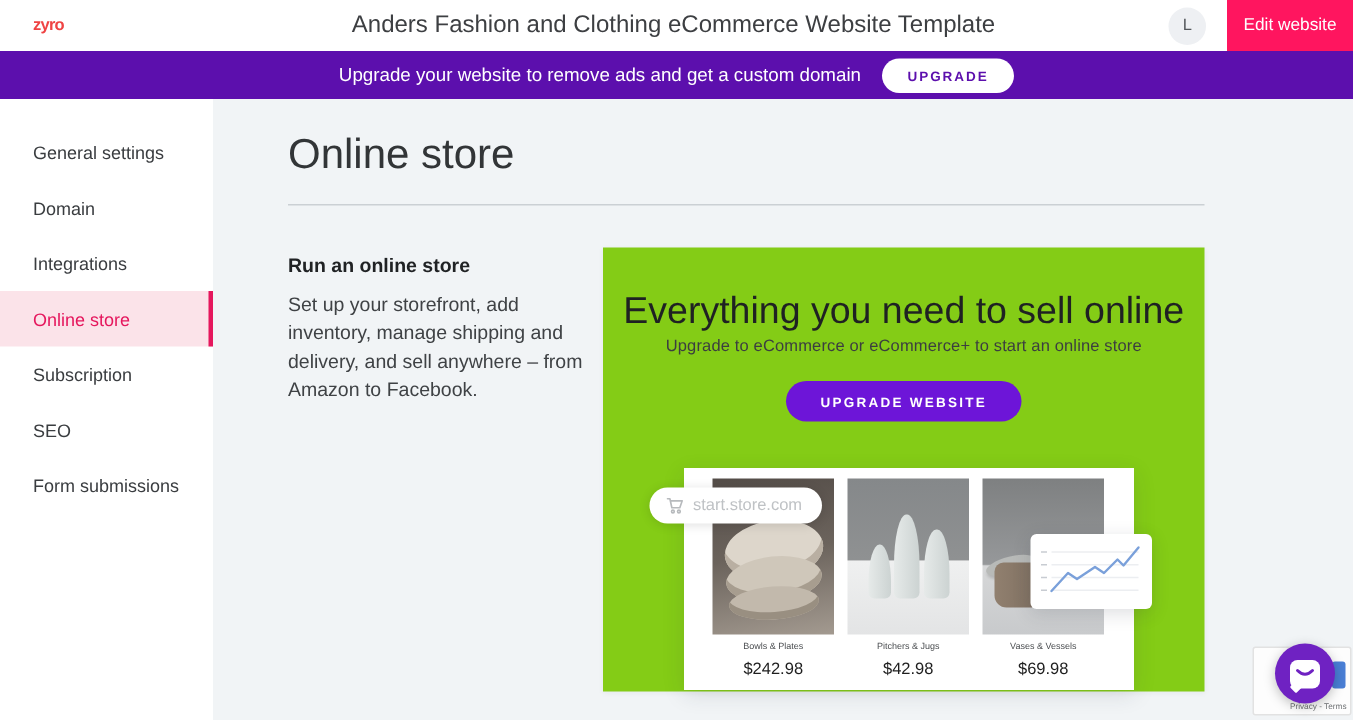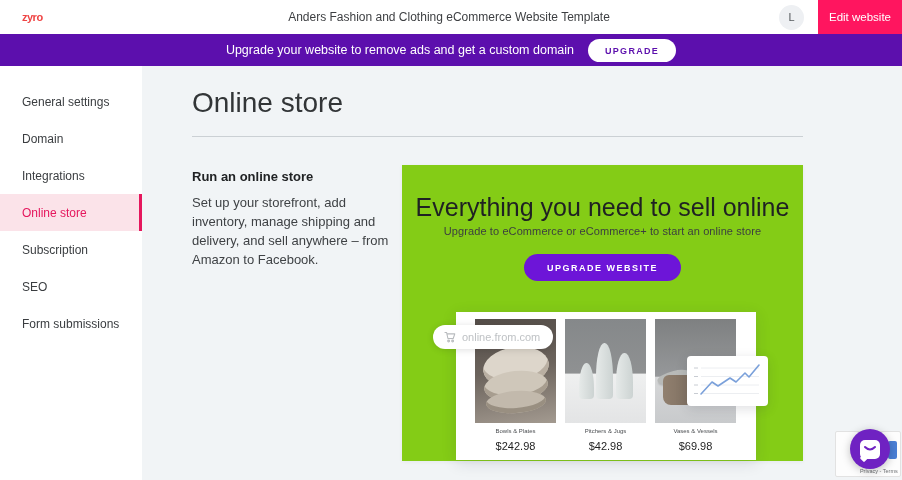--- a/index.html
+++ b/index.html
@@ -3,21 +3,21 @@
 <meta charset="utf-8">
 <style>
   * { box-sizing: border-box; margin: 0; padding: 0; }
   html,body { background:#e9ecef; }
   body { font-family: "Liberation Sans", "DejaVu Sans", sans-serif; }
   .app { position:relative; width:902px; height:480px; background:#f1f4f6; overflow:hidden; }
 
   
   .topbar { position:relative; height:34px; background:#fff; display:flex; align-items:center; padding-left:22px; }
   .logo { font-size:11px; font-weight:700; letter-spacing:-0.5px; color:#ef4444; z-index:2; cursor:pointer; }
-  .site-title { position:absolute; left:0; right:4px; text-align:center; font-size:12px; color:#3d3f42; }
+  .site-title { position:absolute; left:0; right:4px; text-align:center; font-size:16px; color:#3d3f42; }
   .topbar-right { margin-left:auto; display:flex; align-items:center; height:100%; z-index:2; }
   .avatar { width:25px; height:25px; border-radius:50%; background:#eef0f3; color:#55595d; font-size:11px;
             display:flex; align-items:center; justify-content:center; margin-right:14px; cursor:pointer; }
   .edit-btn { width:84px; height:100%; background:#ff155f; color:#fff; border:none; font-size:11.5px;
               font-family:inherit; cursor:pointer; }
 
   
   .banner { height:32px; background:#5c0fad; color:#fff; display:flex; align-items:center; justify-content:center;
             gap:14px; font-size:12.5px; }
   .banner-btn { background:#fff; color:#5c0fad; border:none; border-radius:999px; font-size:9px; font-weight:bold;
@@ -167,21 +167,21 @@
 
         
         <div class="url-pill">
           <span style="display:flex;">
             <svg width="12" height="12" viewBox="0 0 12 12" fill="none" stroke="#b7babd" stroke-width="1.1" stroke-linecap="round" stroke-linejoin="round">
               <path d="M1 1.5 h1.6 l1.3 6 h5.3 l1.6-4.6 H3.2"></path>
               <circle cx="4.6" cy="10" r="0.9"></circle>
               <circle cx="8.6" cy="10" r="0.9"></circle>
             </svg>
           </span>
-          <span>online.from.com</span>
+          <span>start.store.com</span>
         </div>
 
         
         <div class="chart-card">
           <svg width="81" height="50" viewBox="0 0 81 50">
             <line x1="14" y1="12" x2="72" y2="12" stroke="#eceef1" stroke-width="1"></line>
             <line x1="14" y1="20.5" x2="72" y2="20.5" stroke="#eceef1" stroke-width="1"></line>
             <line x1="14" y1="29" x2="72" y2="29" stroke="#eceef1" stroke-width="1"></line>
             <line x1="14" y1="37.5" x2="72" y2="37.5" stroke="#eceef1" stroke-width="1"></line>
             <line x1="7" y1="12" x2="11" y2="12" stroke="#c8ccd2" stroke-width="1"></line>

